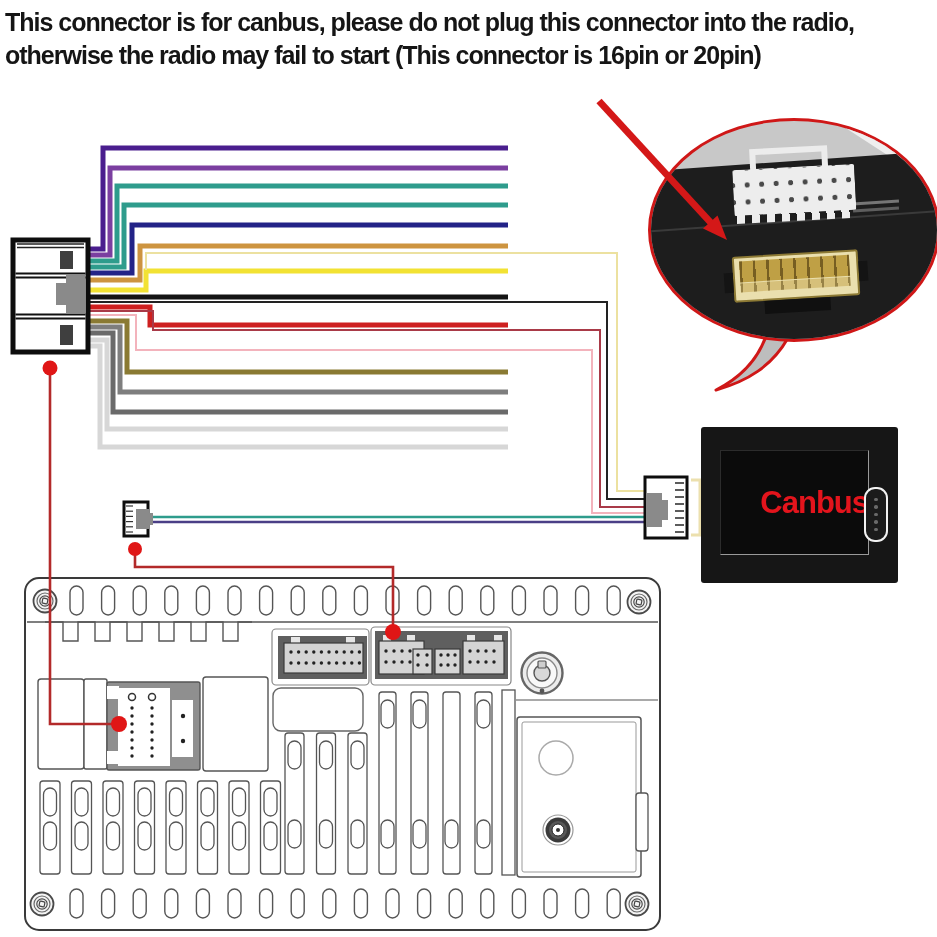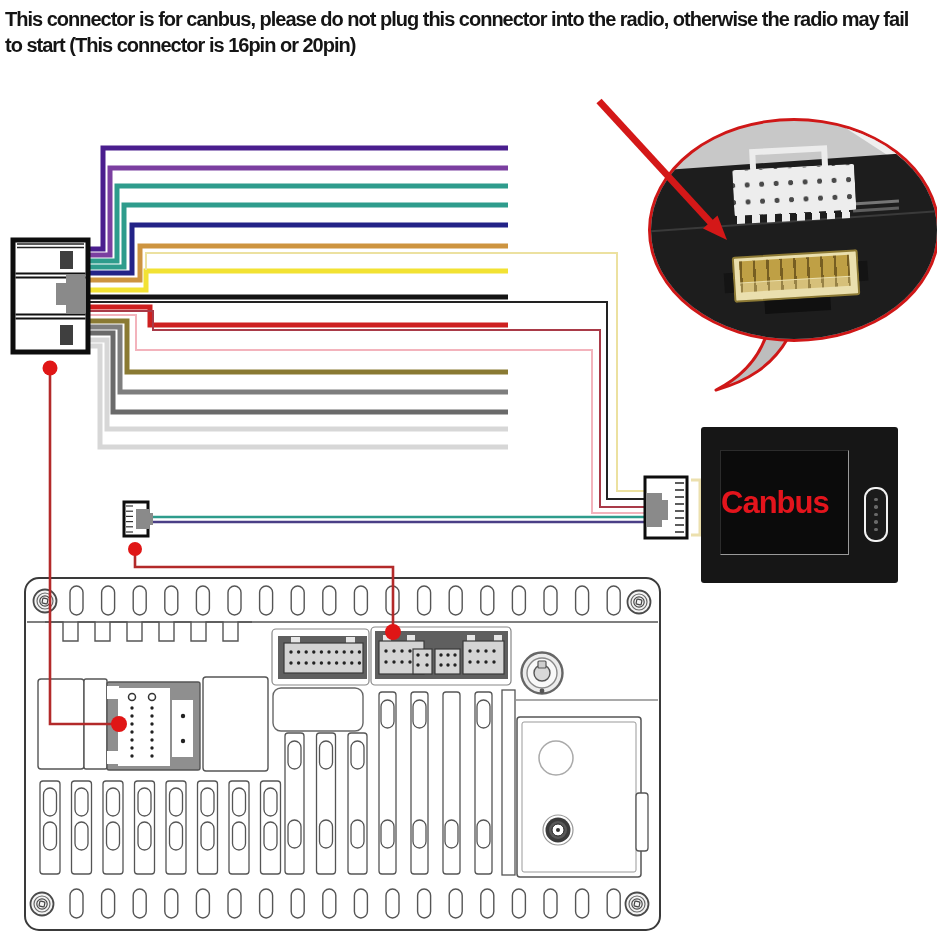--- a/index.html
+++ b/index.html
@@ -1,28 +1,28 @@
 <!DOCTYPE html>
 <html><head>
 <meta charset="utf-8">
 <style>
   html,body{margin:0;padding:0;background:#fff;}
   #stage{position:relative;width:937px;height:937px;background:#fff;overflow:hidden;
          font-family:"Liberation Sans",sans-serif;}
-  #note{position:absolute;left:5px;top:6px;width:906px;font-weight:700;font-size:20px;
+  #note{position:absolute;left:5px;top:6px;width:906px;font-weight:700;font-size:25px;
         line-height:1.30;letter-spacing:-1px;color:#151515;}
   #base,#overlay{position:absolute;left:0;top:0;}
   #overlay{z-index:6;pointer-events:none;}
   
   #canbus-box{position:absolute;left:701px;top:427px;width:197px;height:156px;background:#161616;
               border-radius:3px;z-index:3;}
   #canbus-screen{position:absolute;left:19px;top:23px;width:127px;height:103px;background:#0b0b0b;
                  border-right:1px solid #9a9a9a;border-bottom:1px solid #9a9a9a;
                  border-top:1px solid #2c2c2c;border-left:1px solid #2c2c2c;
-                 display:flex;align-items:center;justify-content:flex-start;}
+                 display:flex;align-items:center;justify-content:flex-end;padding-left:20px;}
   #canbus-label{font-weight:700;font-size:31px;letter-spacing:-1px;}
   #canbus-pill{position:absolute;left:163px;top:60px;width:20px;height:51px;background:#1b1b1b;
                border:2.5px solid #f2f2f2;border-radius:11px;display:flex;flex-direction:column;
                align-items:center;justify-content:center;gap:4px;}
   #canbus-pill i{width:3.5px;height:3.5px;border-radius:50%;background:#6a6a6a;display:block;}
   
   #bubble{position:absolute;left:648px;top:118px;width:292px;height:224px;border-radius:50%;
           overflow:hidden;background:#c8c8c8;box-sizing:border-box;z-index:4;}
   #bubble .streak{position:absolute;background:#efefef;}
   #bubble .s1{left:148px;top:-14px;width:130px;height:30px;transform:rotate(33deg);}

